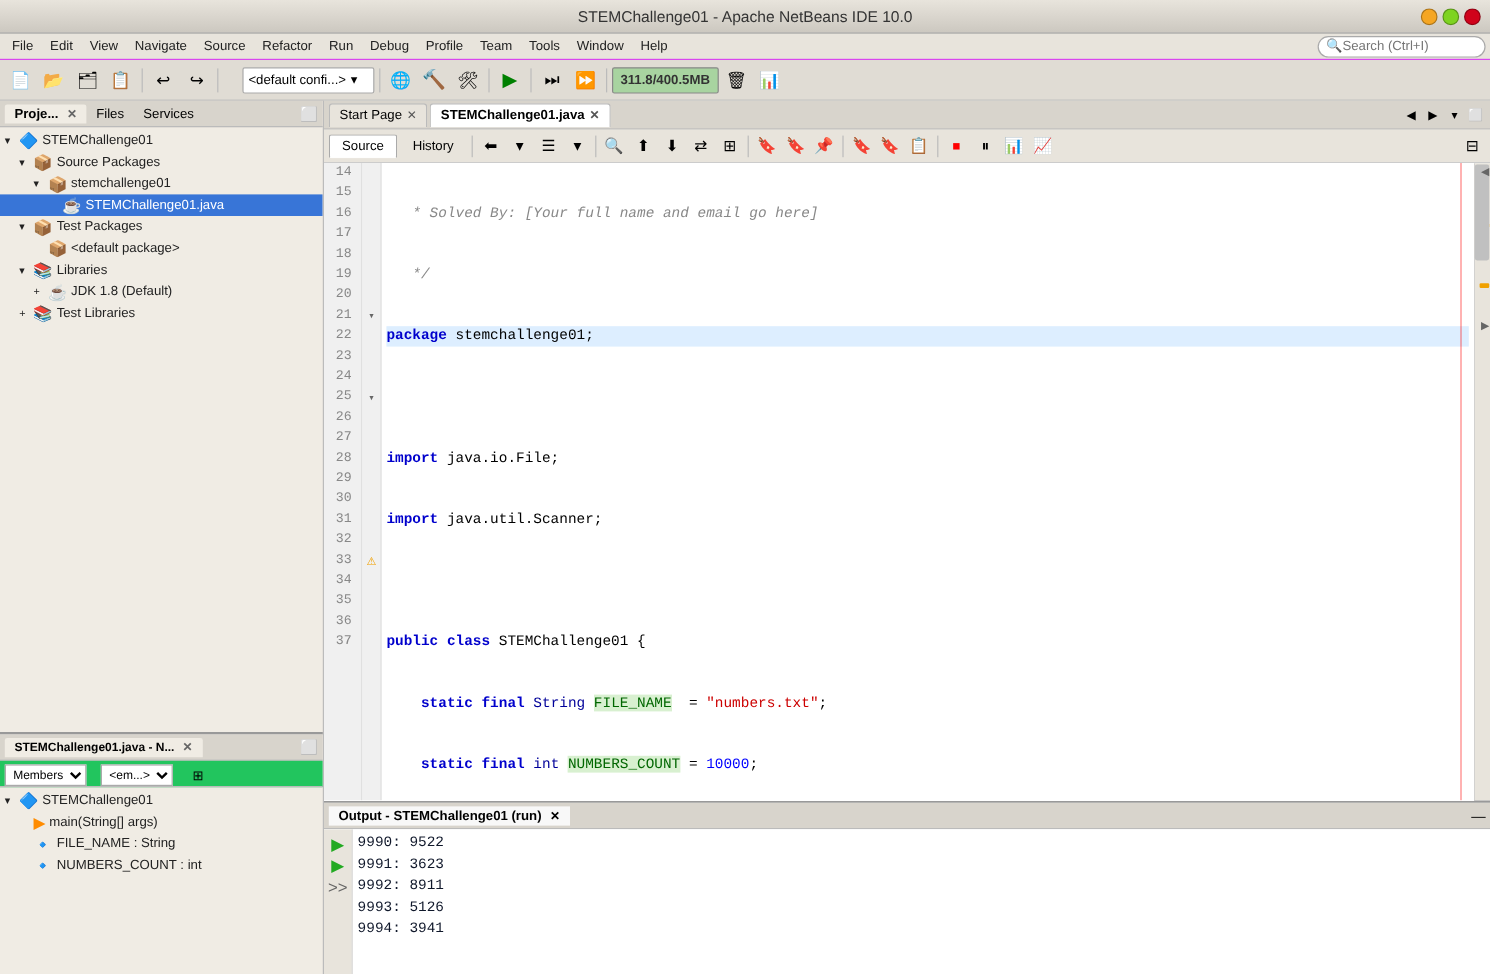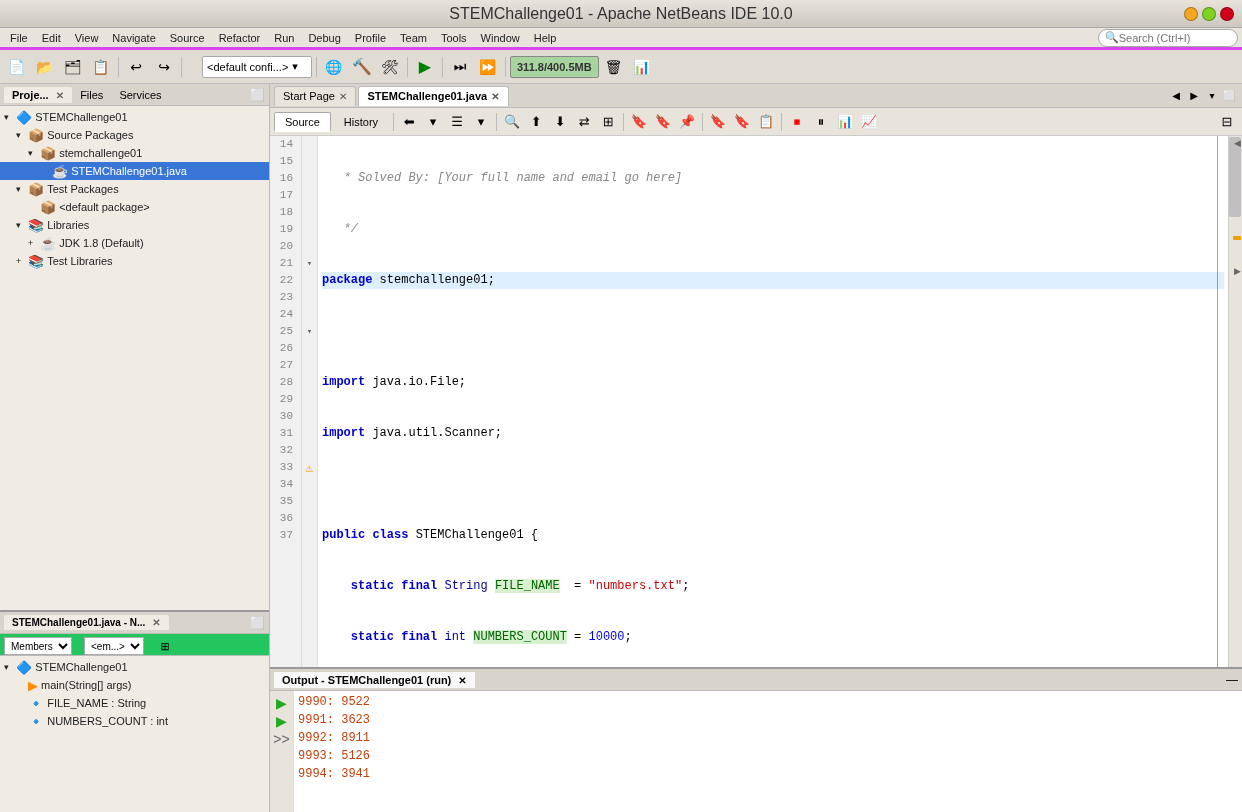--- a/index.html
+++ b/index.html
@@ -8,40 +8,40 @@
     
     .title-bar {
       background: linear-gradient(to bottom, #e8e4dc, #ccc8c0);
       height: 28px;
       display: flex;
       align-items: center;
       justify-content: center;
       border-bottom: 1px solid #aaa;
       position: relative;
     }
-    .title-bar-text { font-size: 16px; color: #333; }
+    .title-bar-text { font-size: 13px; color: #333; }
     .window-controls {
       position: absolute;
       right: 8px;
       display: flex;
       gap: 4px;
     }
     .win-btn { width: 14px; height: 14px; border-radius: 50%; border: 1px solid rgba(0,0,0,0.3); }
     .win-btn.yellow { background: #f5a623; }
     .win-btn.green { background: #7ed321; }
     .win-btn.red { background: #d0021b; }
 
     
     .menu-bar {
       background: #e8e4dc;
       height: 22px;
       display: flex;
       align-items: center;
       padding: 0 4px;
-      border-bottom: 3px solid #d946ef;
+      border-bottom: 1px solid #d946ef;
       gap: 2px;
     }
     .menu-item {
       padding: 2px 6px;
       font-size: 11px;
       color: #222;
       cursor: pointer;
       border-radius: 2px;
     }
     .menu-search {
@@ -362,21 +362,21 @@
       flex-direction: column;
       align-items: center;
       padding-top: 4px;
       gap: 2px;
     }
     .output-text {
       flex: 1;
       font-family: 'Courier New', monospace;
       font-size: 12px;
       padding: 2px 4px;
-      color: #c2410c;
+      color: #0f172a;
       line-height: 18px;
     }
     .output-line { height: 18px; }
 
     
     .editor-outer {
       flex: 1;
       display: flex;
       overflow: hidden;
       position: relative;

